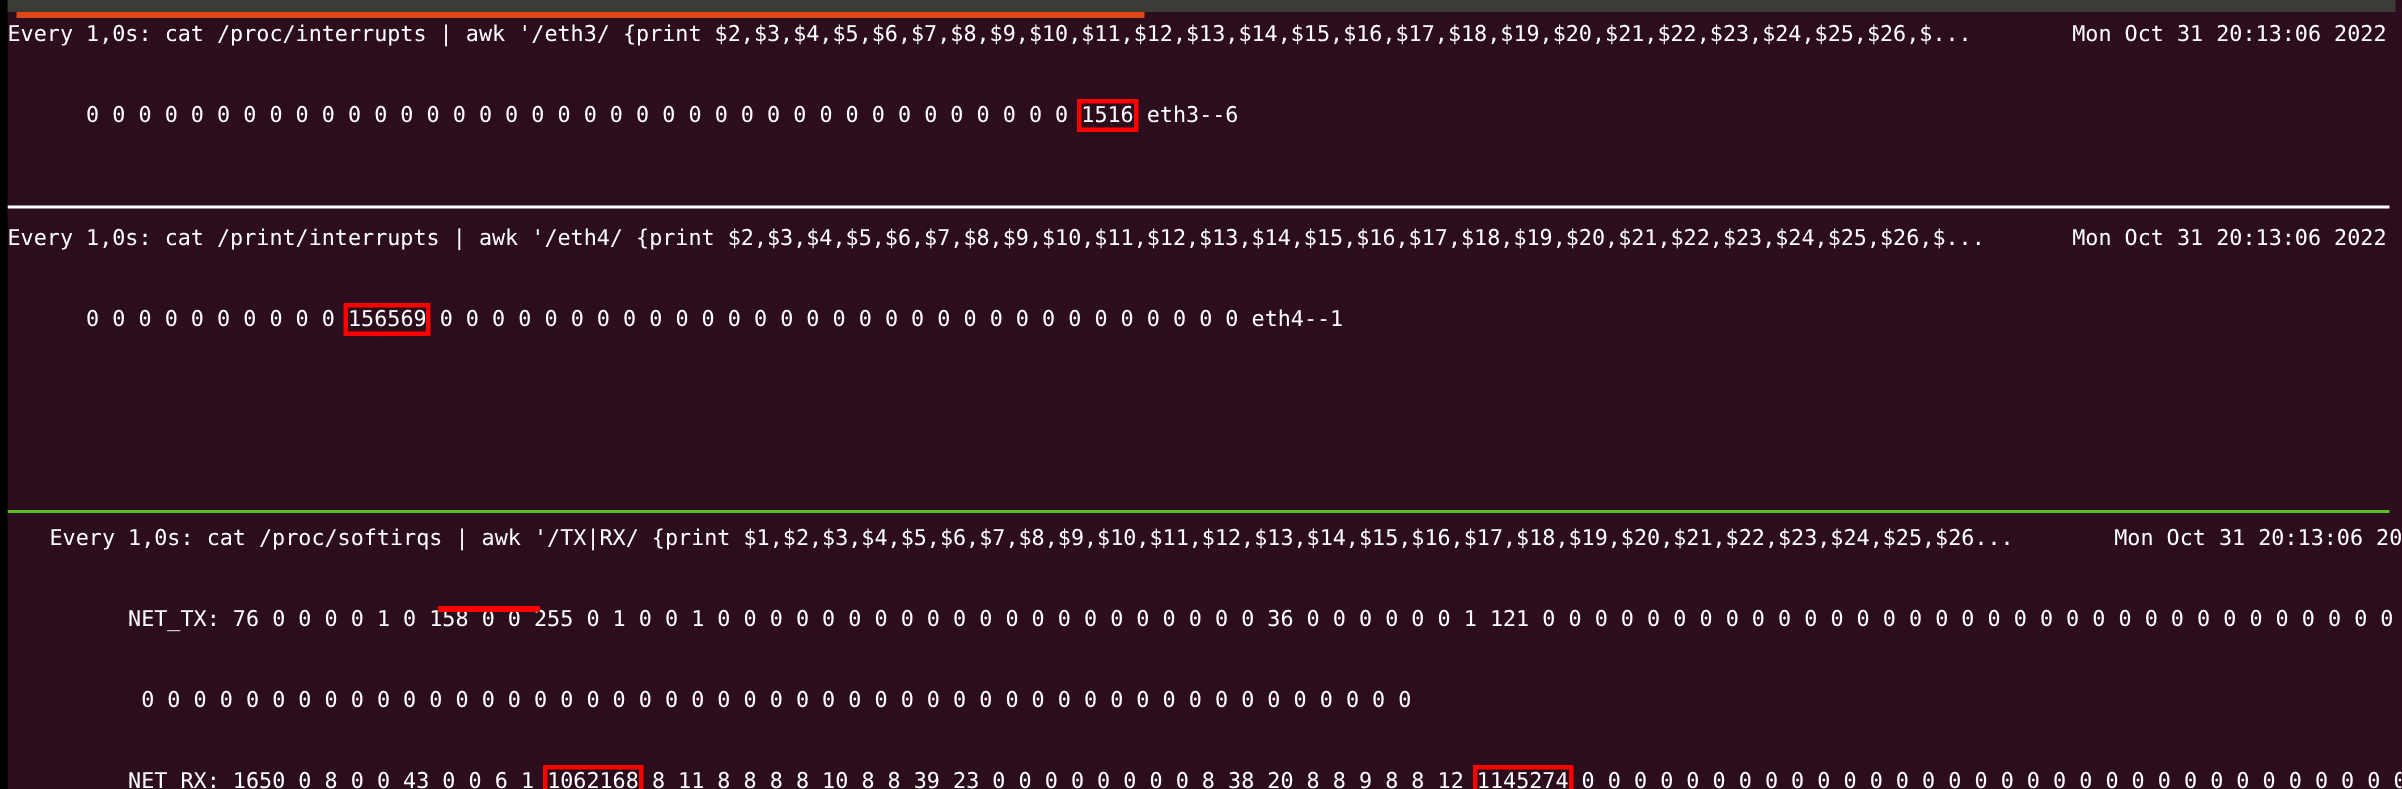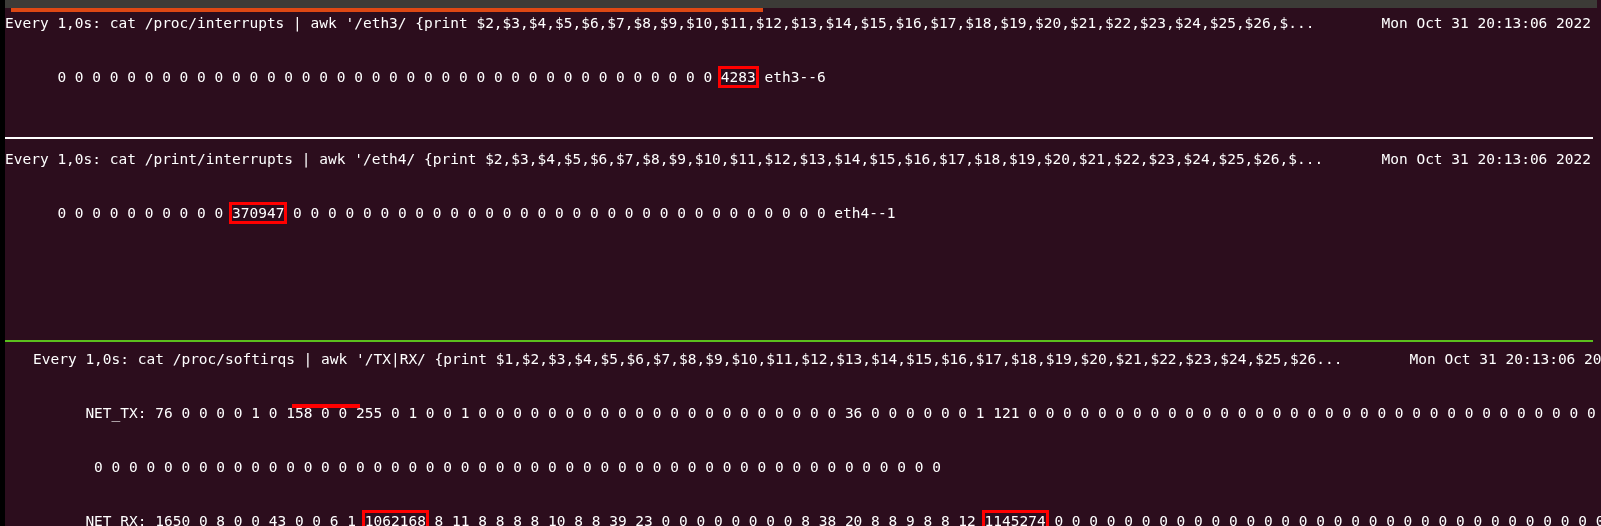--- a/index.html
+++ b/index.html
@@ -103,33 +103,33 @@
   <div class="titlebar-accent"></div>
   <div class="left-gutter"></div>
   <div class="right-gutter"></div>
 
   <div class="pane" style="top:14px; height:116px;">
     <div class="line hdr">
       <span class="cmd">Every 1,0s: cat /proc/interrupts | awk '/eth3/ {print $2,$3,$4,$5,$6,$7,$8,$9,$10,$11,$12,$13,$14,$15,$16,$17,$18,$19,$20,$21,$22,$23,$24,$25,$26,$...</span>
       <span class="stamp">Mon Oct 31 20:13:06 2022</span>
     </div>
     <div class="line" style="margin-top:18px;">
-      <span>0 0 0 0 0 0 0 0 0 0 0 0 0 0 0 0 0 0 0 0 0 0 0 0 0 0 0 0 0 0 0 0 0 0 0 0 0 0 </span><span class="hl">4283</span><span> eth3--6</span>
+      <span>0 0 0 0 0 0 0 0 0 0 0 0 0 0 0 0 0 0 0 0 0 0 0 0 0 0 0 0 0 0 0 0 0 0 0 0 0 0 </span><span class="hl">1516</span><span> eth3--6</span>
     </div>
   </div>
 
   <div class="divider white" style="top:137px;"></div>
 
   <div class="pane" style="top:150px; height:182px;">
     <div class="line hdr">
       <span class="cmd">Every 1,0s: cat /print/interrupts | awk '/eth4/ {print $2,$3,$4,$5,$6,$7,$8,$9,$10,$11,$12,$13,$14,$15,$16,$17,$18,$19,$20,$21,$22,$23,$24,$25,$26,$...</span>
       <span class="stamp">Mon Oct 31 20:13:06 2022</span>
     </div>
     <div class="line" style="margin-top:18px;">
-      <span>0 0 0 0 0 0 0 0 0 0 </span><span class="hl">370947</span><span> 0 0 0 0 0 0 0 0 0 0 0 0 0 0 0 0 0 0 0 0 0 0 0 0 0 0 0 0 0 0 0 eth4--1</span>
+      <span>0 0 0 0 0 0 0 0 0 0 </span><span class="hl">156569</span><span> 0 0 0 0 0 0 0 0 0 0 0 0 0 0 0 0 0 0 0 0 0 0 0 0 0 0 0 0 0 0 0 eth4--1</span>
     </div>
   </div>
 
   <div class="divider green" style="top:340px;"></div>
 
   <div class="pane" style="top:350px; height:176px;padding-left:28px;">
     <div class="line hdr">
       <span class="cmd">Every 1,0s: cat /proc/softirqs | awk '/TX|RX/ {print $1,$2,$3,$4,$5,$6,$7,$8,$9,$10,$11,$12,$13,$14,$15,$16,$17,$18,$19,$20,$21,$22,$23,$24,$25,$26...</span>
       <span class="stamp">Mon Oct 31 20:13:06 2022</span>
     </div>

